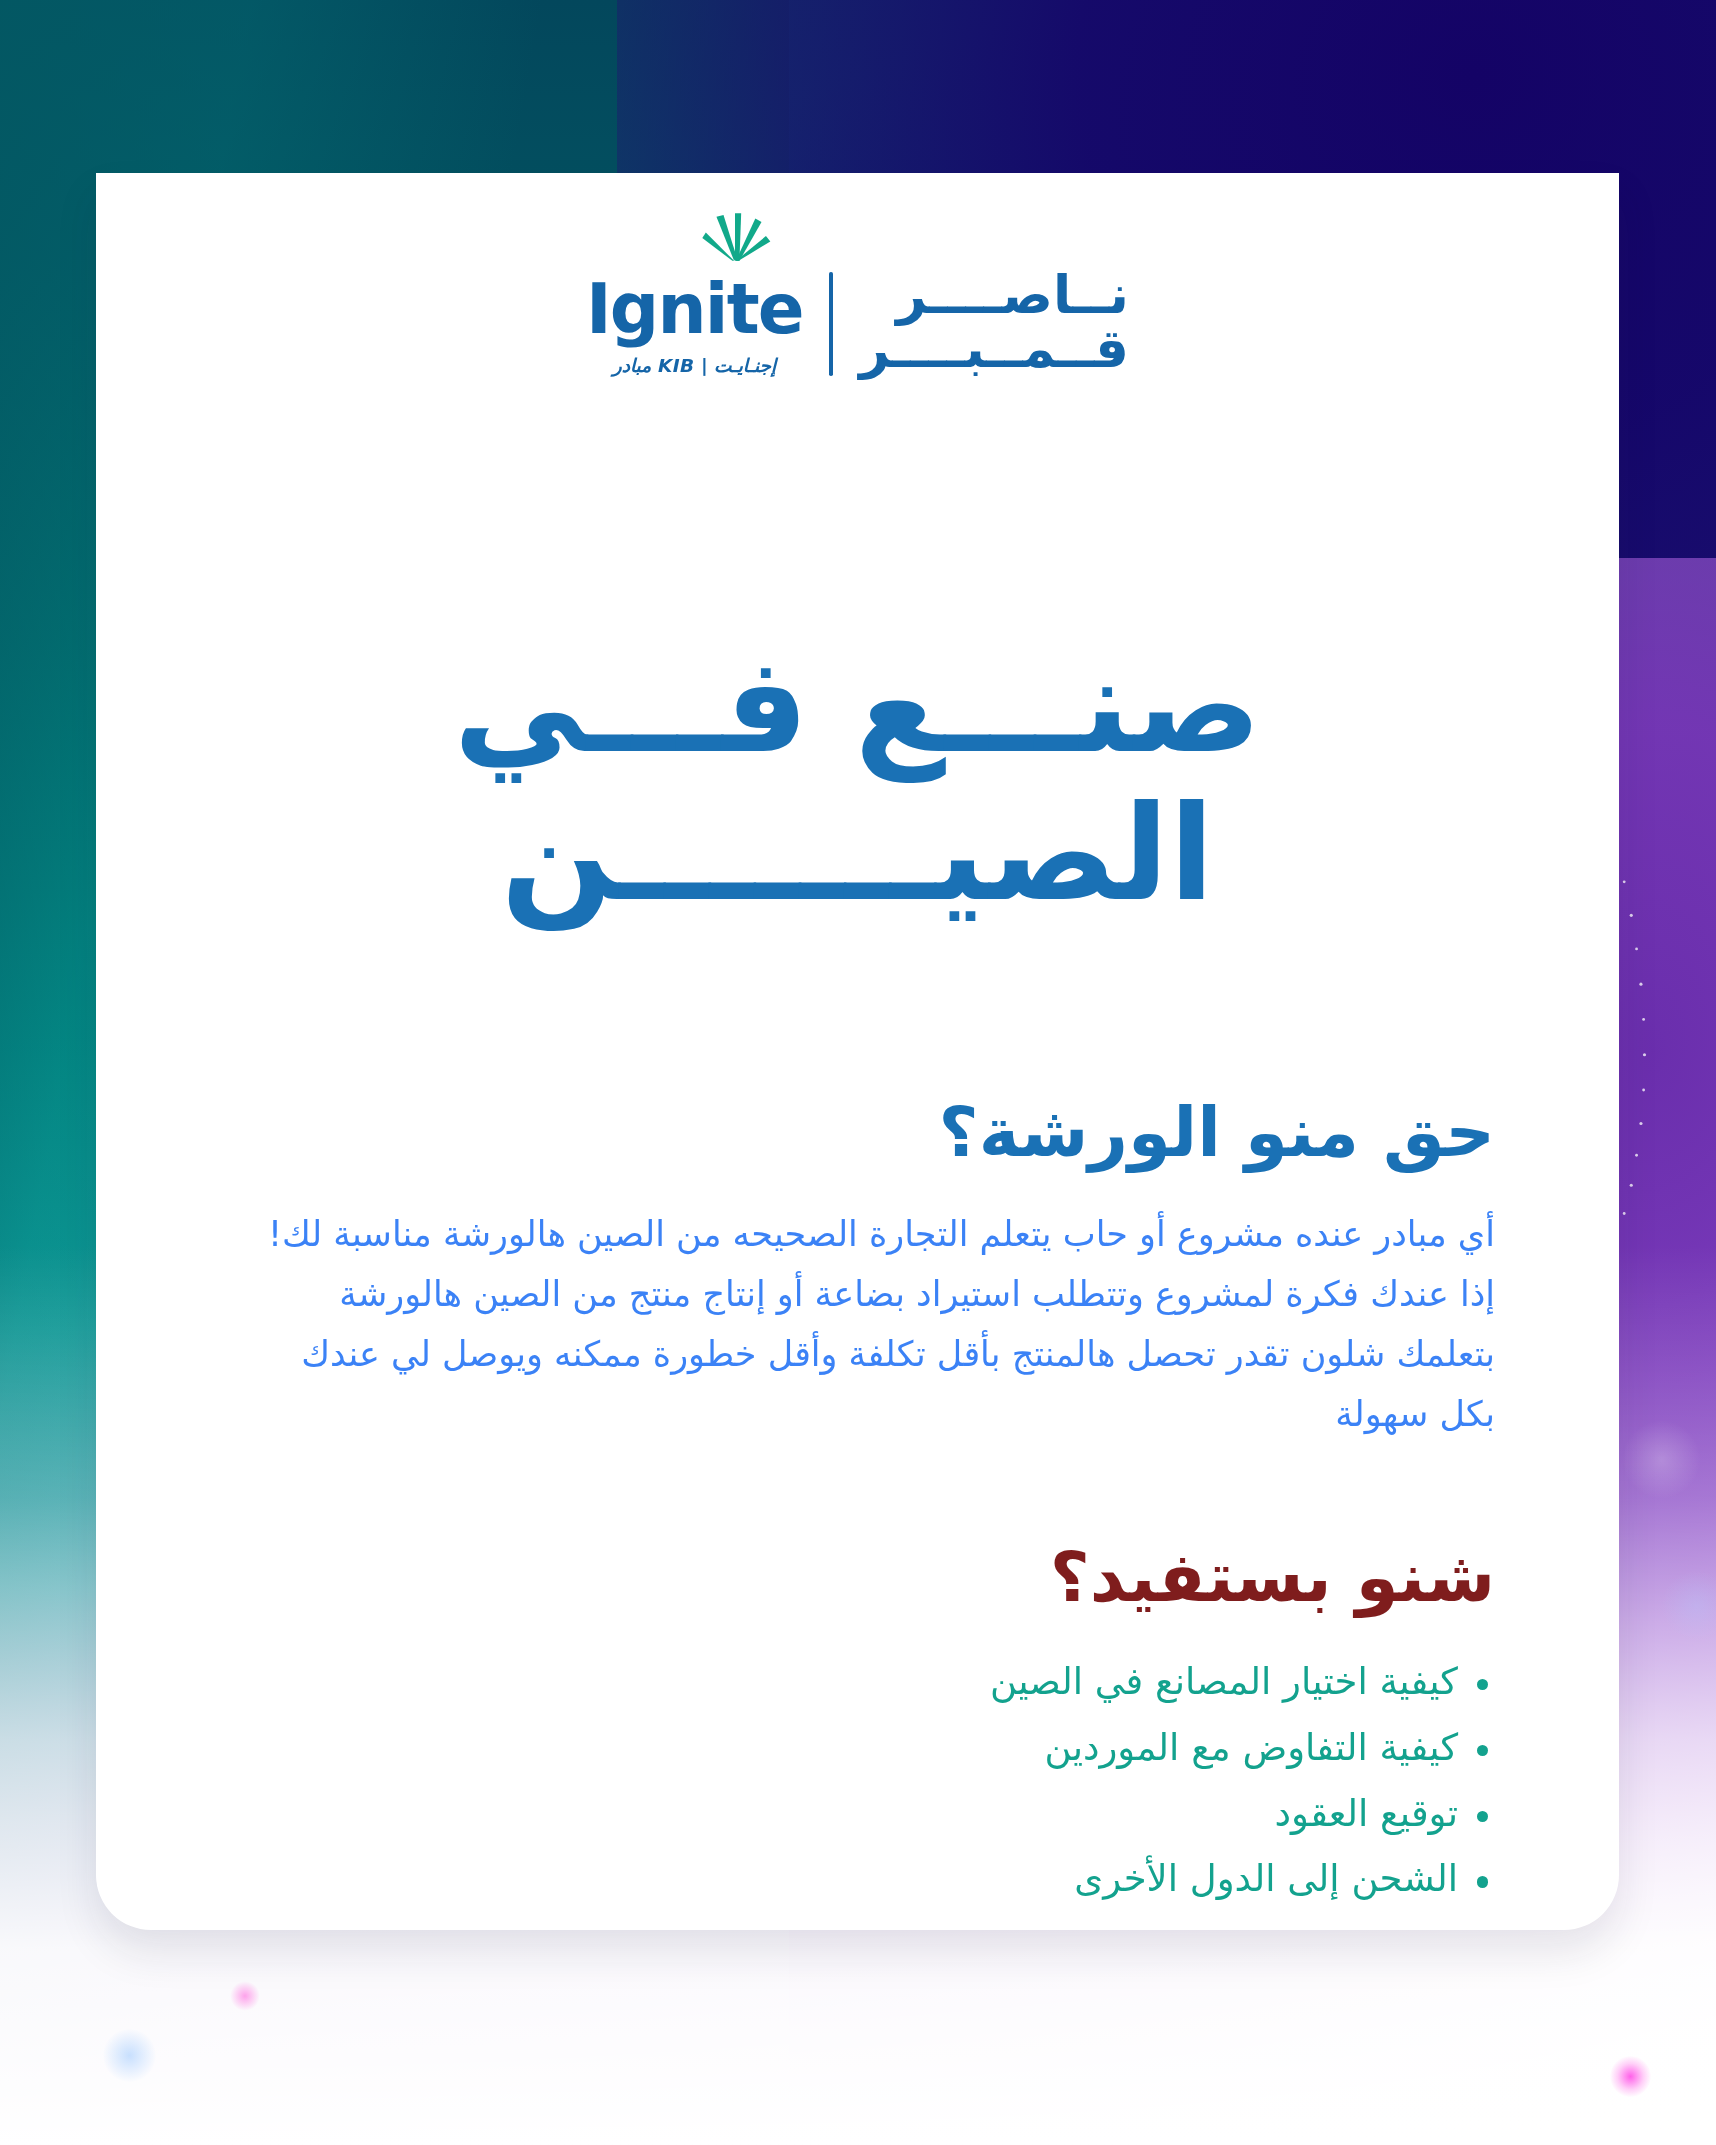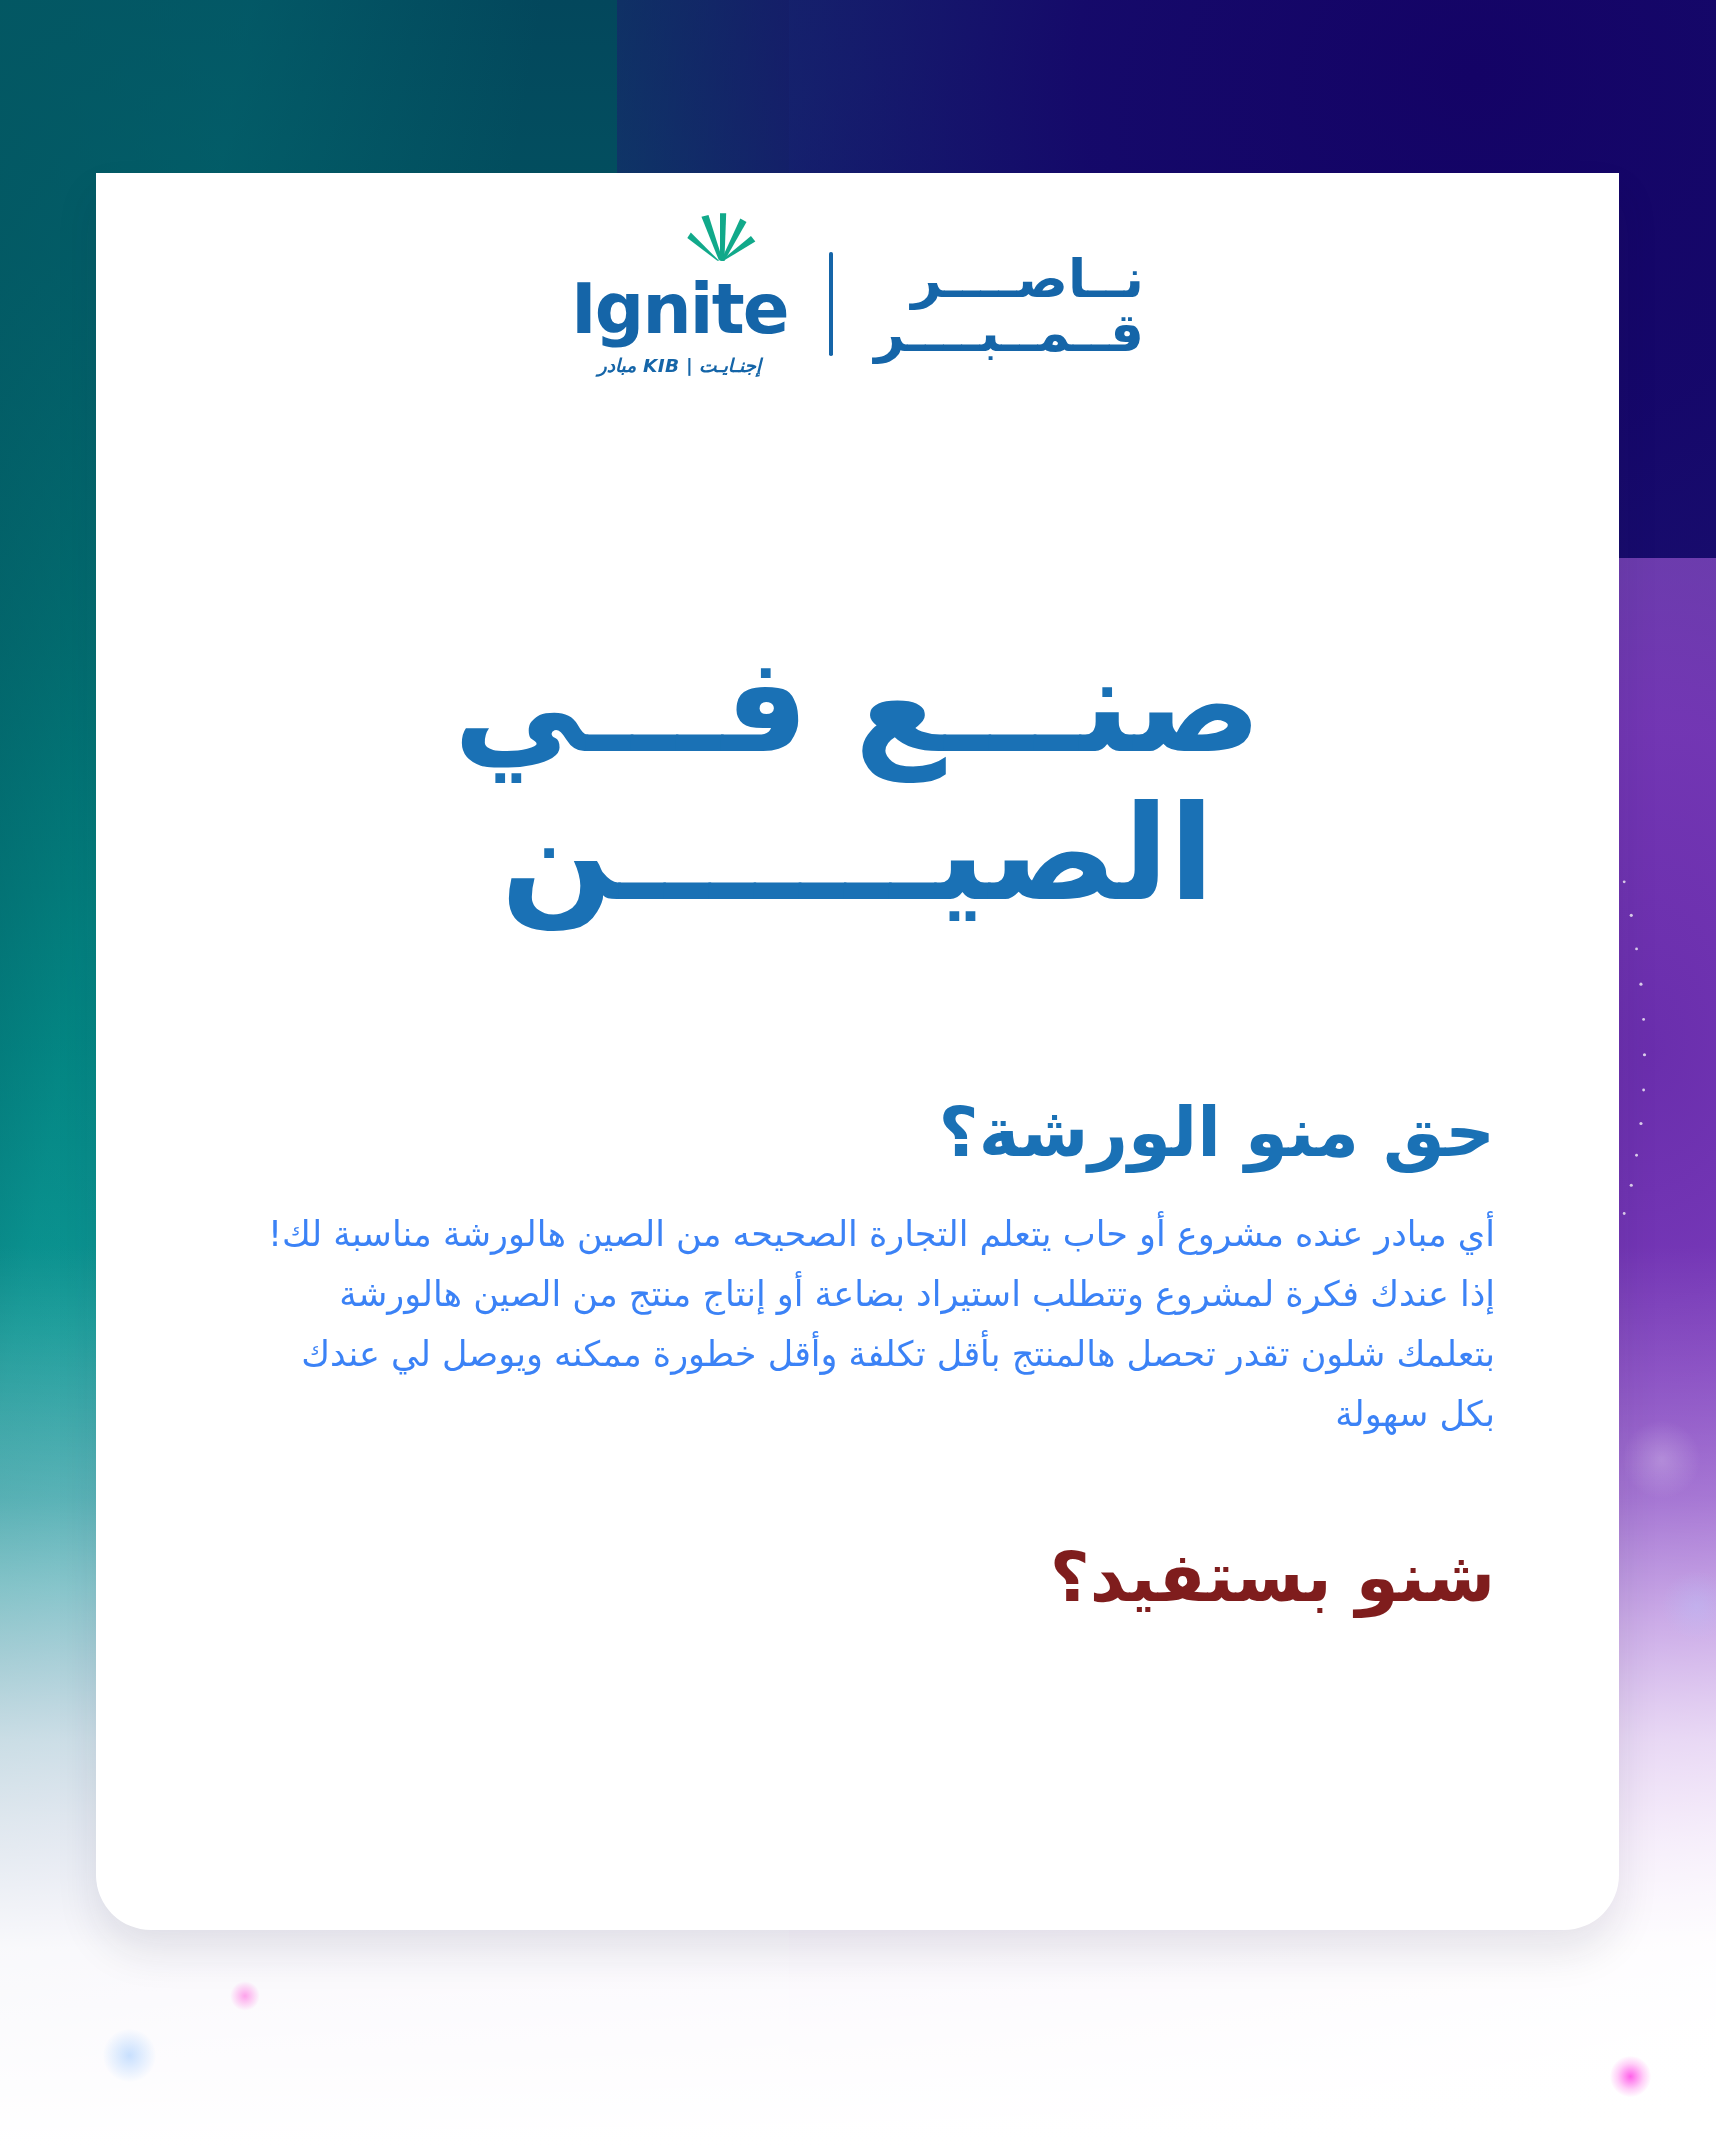--- a/index.html
+++ b/index.html
@@ -155,23 +155,23 @@
     box-shadow: 0 23px 42px rgba(30,30,60,0.10);
   }
 
   
   .logo-row {
     position: absolute;
     left: 0;
     right: 0;
     top: 79px;
     display: flex;
-    align-items: flex-start;
+    align-items: flex-end;
     justify-content: center;
-    gap: 41px;
+    gap: 26px;
     direction: ltr;
   }
   .ignite-block {
     position: relative;
     display: flex;
     flex-direction: column;
     align-items: center;
     padding-top: 23px;
   }
   .ignite-wordmark {
@@ -401,17 +401,23 @@
       <span class="l2">الصيـــــــن</span>
     </div>
 
     <div class="section" id="sec-workshop">
       <div class="sec-heading blue">حق منو الورشة؟</div>
       <div class="body-text">أي مبادر عنده مشروع أو حاب يتعلم التجارة الصحيحه من الصين هالورشة مناسبة لك! إذا عندك فكرة لمشروع وتتطلب استيراد بضاعة أو إنتاج منتج من الصين هالورشة بتعلمك شلون تقدر تحصل هالمنتج بأقل تكلفة وأقل خطورة ممكنه ويوصل لي عندك بكل سهولة</div>
     </div>
 
     <div class="section" id="sec-benefit">
       <div class="sec-heading teal">شنو بستفيد؟</div>
+      <ul class="bullet-list">
+        <li>كيفية اختيار المصانع في الصين</li>
+        <li>كيفية التفاوض مع الموردين</li>
+        <li>توقيع العقود</li>
+        <li>الشحن إلى الدول الأخرى</li>
+      </ul>
     </div>
 
   </div>
 </div>
 
 
 </body></html>

